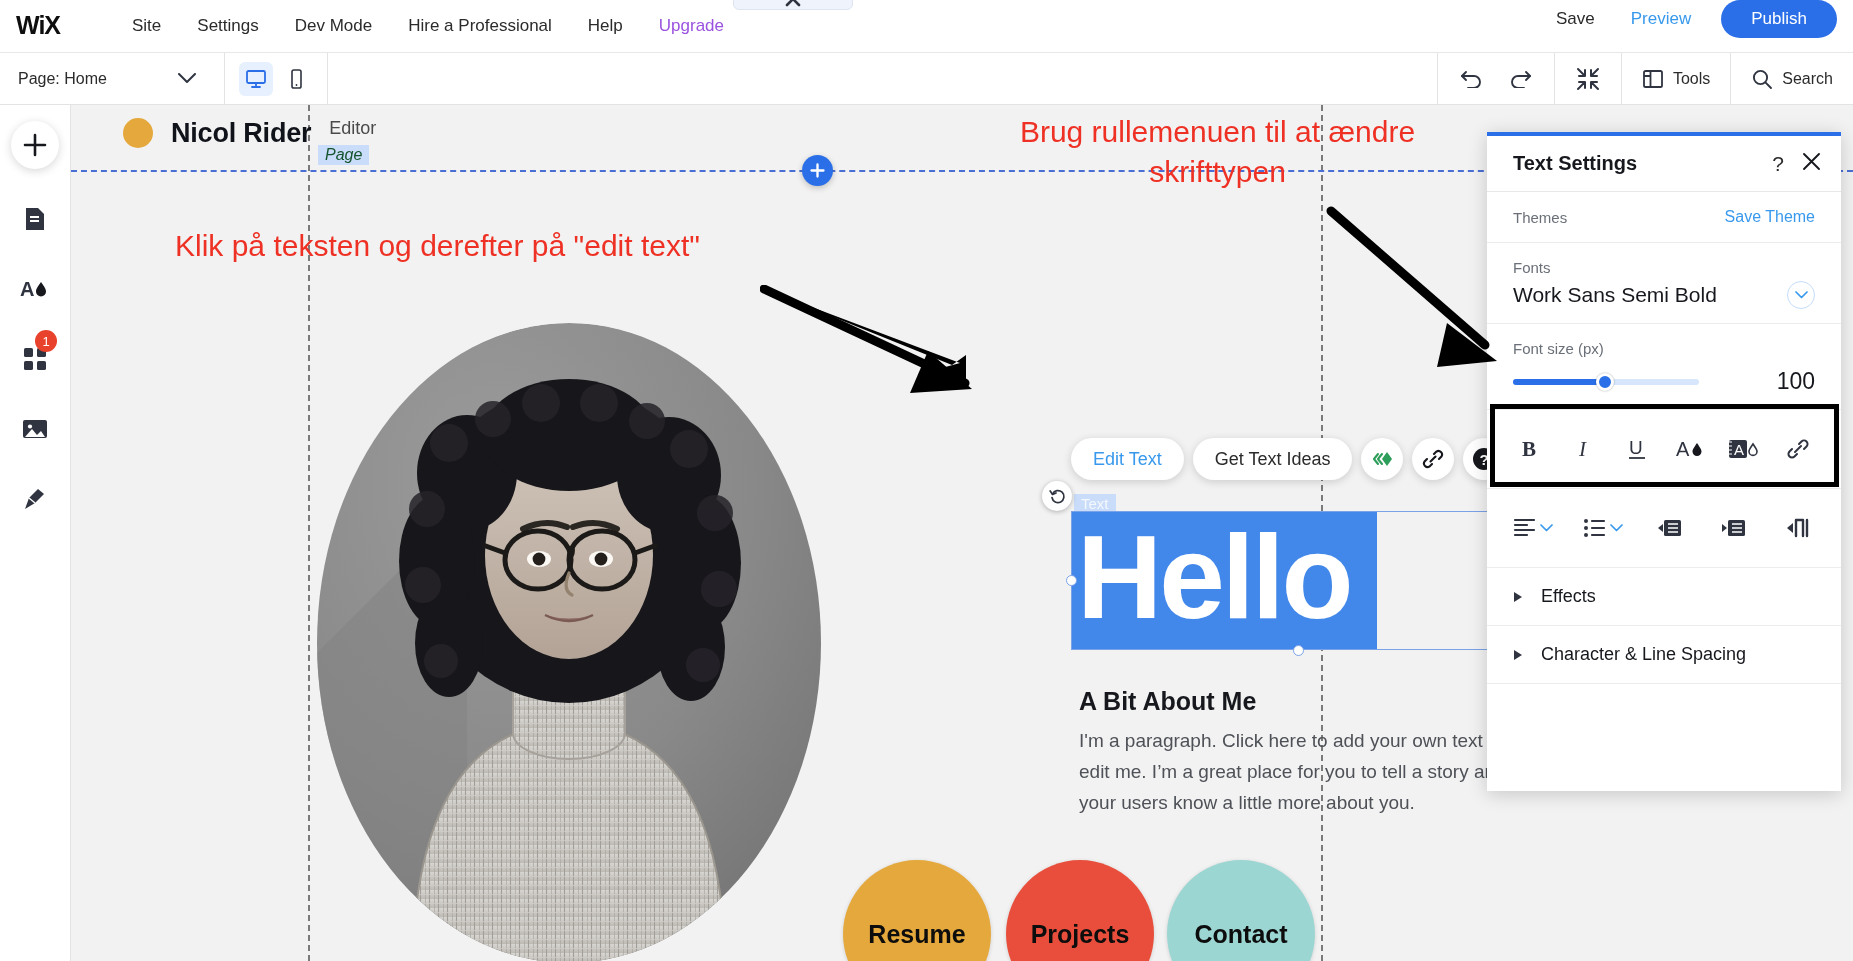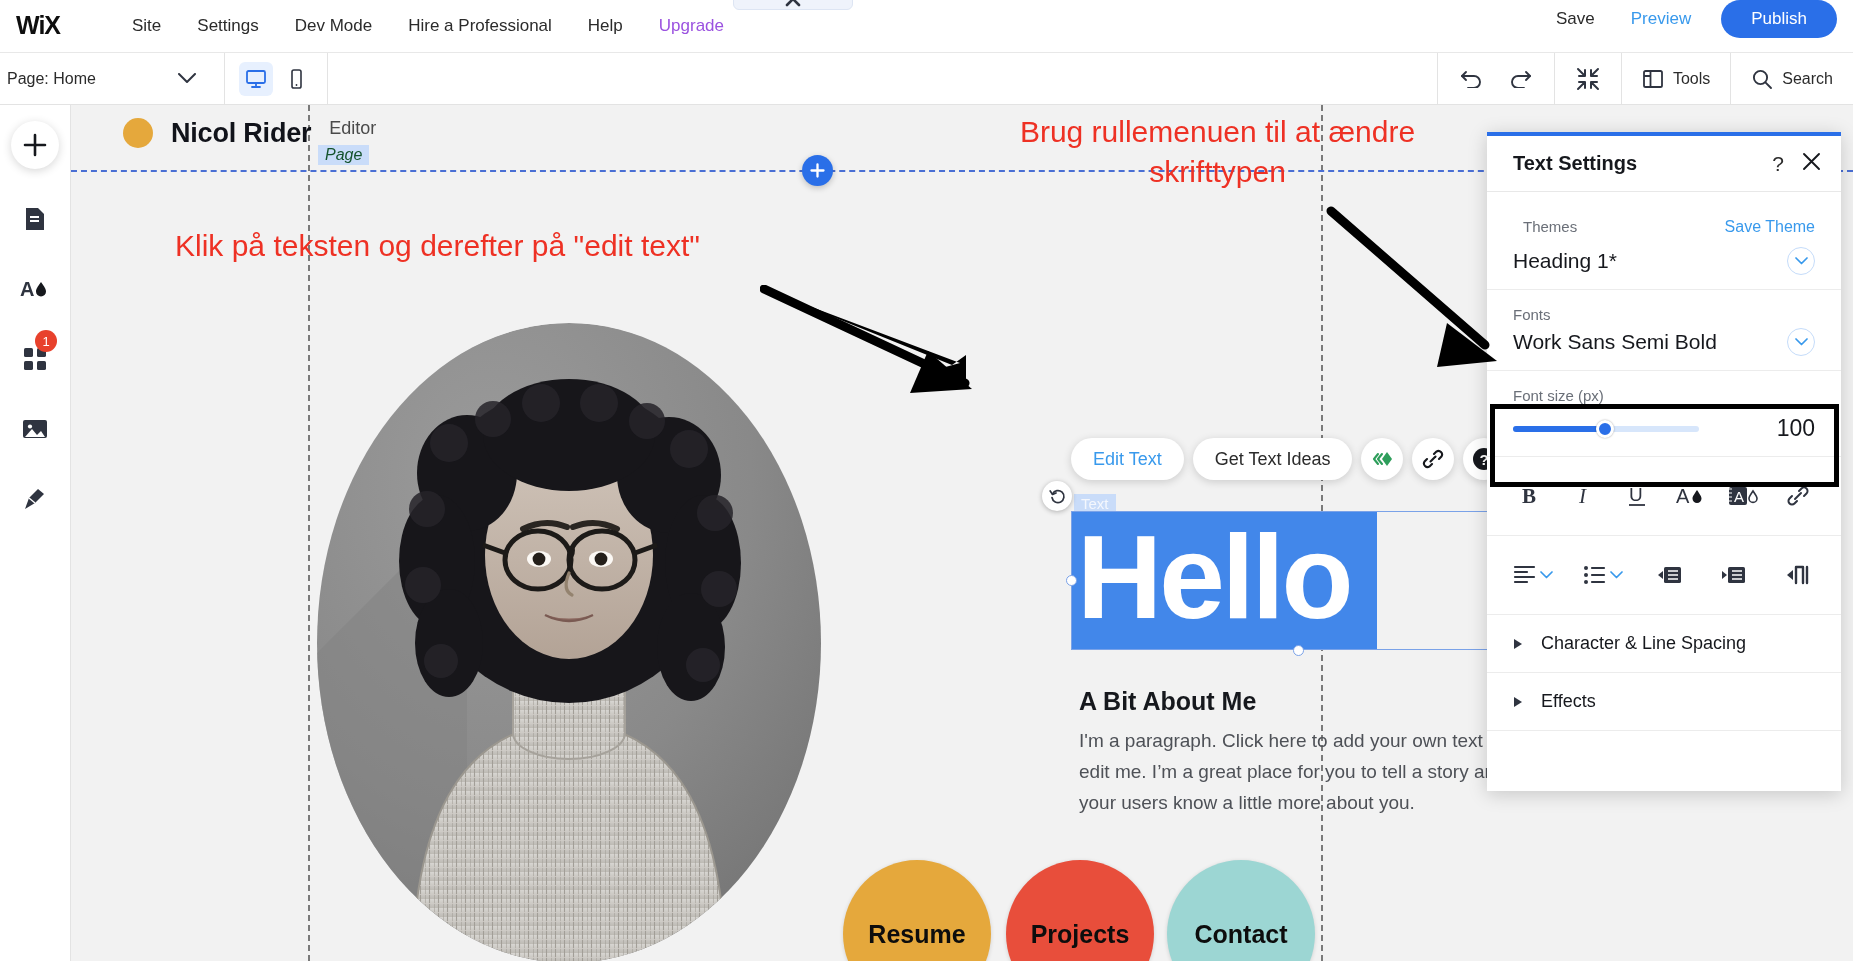--- a/index.html
+++ b/index.html
@@ -50,21 +50,21 @@
   .center-tab svg { margin-bottom: 2px; }
 
   
   .secondbar {
     position: absolute; left: 0; top: 53px; width: 1853px; height: 52px;
     background: #ffffff; border-bottom: 1px solid #e3e3e3;
     display: flex; align-items: center;
   }
   .page-selector {
     display: flex; align-items: center; width: 224px; height: 52px;
-    padding-left: 7px; cursor: pointer; position: relative;
+    padding-left: 18px; cursor: pointer; position: relative;
   }
   .page-selector .label { font-size: 16px; color: #2b2b2b; }
   .page-selector .chev { position: absolute; right: 28px; }
   .vdiv { width: 1px; height: 52px; background: #e3e3e3; }
   .device-group { display: flex; align-items: center; gap: 6px; padding: 0 14px; height: 52px; }
   .device-btn {
     width: 34px; height: 34px; border-radius: 6px;
     display: flex; align-items: center; justify-content: center; cursor: pointer;
   }
   .device-btn.active { background: #e7f0fe; }
@@ -578,30 +578,22 @@
       <div class="panel-ico">?</div>
       <div class="panel-ico">
         <svg width="19" height="19" viewBox="0 0 19 19">
           <path d="M2 2 L17 17 M17 2 L2 17" stroke="#16181d" stroke-width="1.9" stroke-linecap="round"></path>
         </svg>
       </div>
     </div>
 
     <div class="sect">
       <div class="sect-row" style="margin-bottom:2px;">
-        <div class="sect-label" style="flex:1; margin:10px;">Themes</div>
+        <div class="sect-label" style="flex:1; margin:0;">Themes</div>
         <div class="save-theme">Save Theme</div>
-      </div>
-      <div class="sect-row">
-        <div class="sect-value">Heading 1*</div>
-        <div class="chev-circle">
-          <svg width="13" height="8" viewBox="0 0 13 8">
-              <path d="M1 1 L6.5 6.5 L12 1" stroke="#3899ec" stroke-width="1.7" fill="none" stroke-linecap="round" stroke-linejoin="round"></path>
-            </svg>
-        </div>
       </div>
     </div>
 
     <div class="sect">
       <div class="sect-label">Fonts</div>
       <div class="sect-row">
         <div class="sect-value">Work Sans Semi Bold</div>
         <div class="chev-circle">
           <svg width="13" height="8" viewBox="0 0 13 8">
               <path d="M1 1 L6.5 6.5 L12 1" stroke="#3899ec" stroke-width="1.7" fill="none" stroke-linecap="round" stroke-linejoin="round"></path>
@@ -701,27 +693,27 @@
           <path d="M10 3 H17 M10 3 V19 M17 3 V19" stroke="#2f3440" stroke-width="2.4" stroke-linecap="round"></path>
           <path d="M21 3 V19" stroke="#2f3440" stroke-width="2.4" stroke-linecap="round"></path>
         </svg>
       </div>
     </div>
 
     <div class="acc">
       <svg width="10" height="12" viewBox="0 0 10 12">
           <path d="M1 1 L9 6 L1 11 Z" fill="#2f3440"></path>
         </svg>
-      <span class="acc-label">Character &amp; Line Spacing</span>
+      <span class="acc-label">Effects</span>
     </div>
     <div class="acc">
       <svg width="10" height="12" viewBox="0 0 10 12">
           <path d="M1 1 L9 6 L1 11 Z" fill="#2f3440"></path>
         </svg>
-      <span class="acc-label">Effects</span>
+      <span class="acc-label">Character &amp; Line Spacing</span>
     </div>
   </div>
 
   <div class="fonts-highlight"></div>
 
   <div class="anno" style="left:945px; top:112px; width:545px;">Brug rullemenuen til at ændre
 skrifttypen</div>
   <div class="anno" style="left:175px; top:226px; width:710px; text-align:left;">Klik på teksten og derefter på "edit text"</div>
 
   <svg class="arrow-svg" style="left:760px; top:285px; width:260px; height:110px;" viewBox="0 0 260 110">

